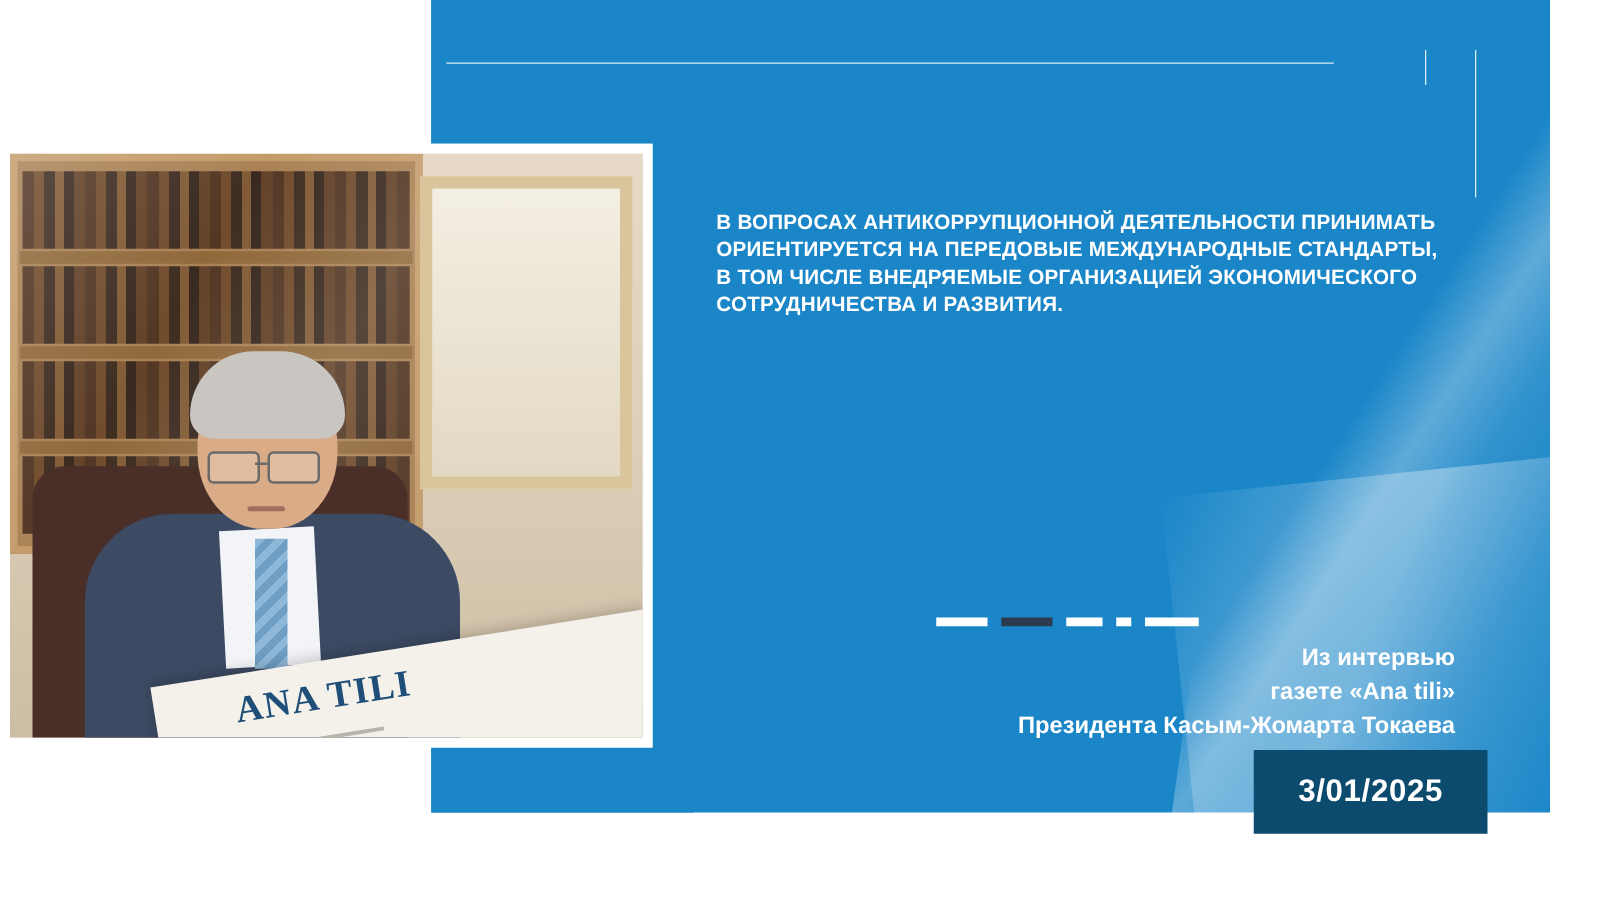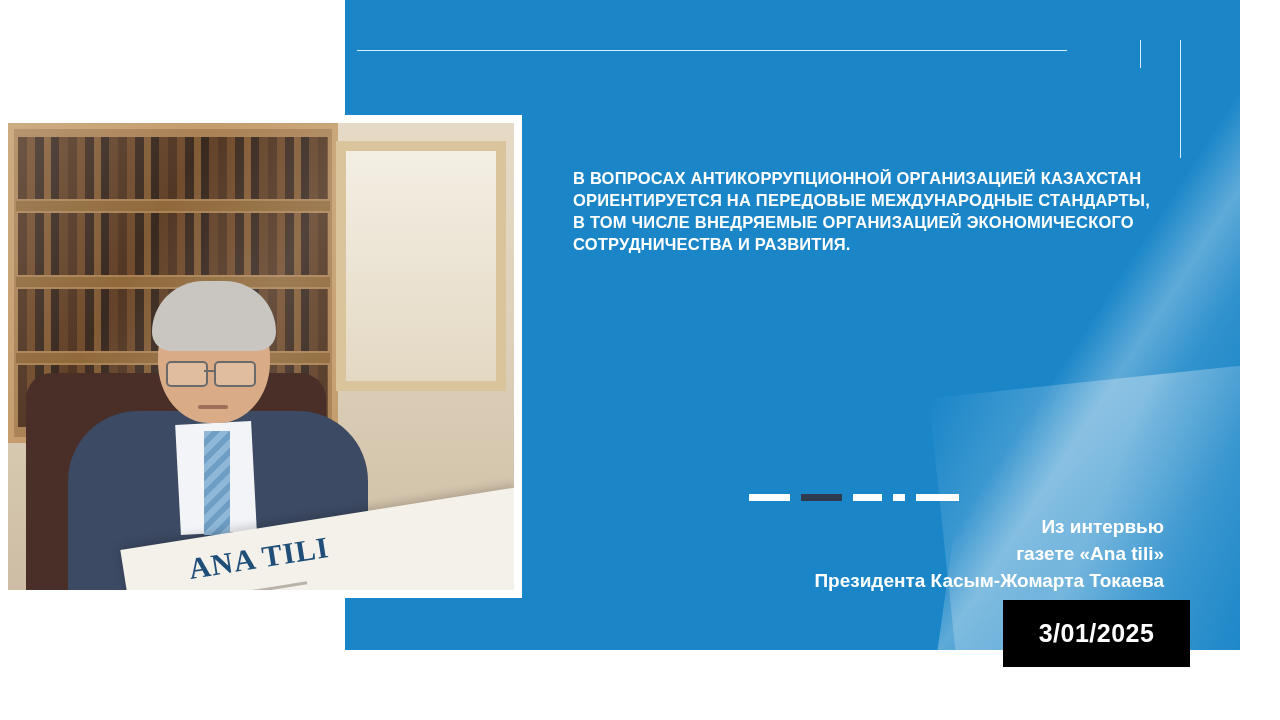--- a/index.html
+++ b/index.html
@@ -304,21 +304,21 @@
     line-height: 1.42;
   }
 
   
   .date-badge {
     position: absolute;
     left: 1003px;
     top: 600px;
     width: 187px;
     height: 67px;
-    background: #000000;
+    background: #0c4a6e;
     display: flex;
     align-items: center;
     justify-content: center;
   }
   .date-badge span {
     color: #ffffff;
     font-weight: bold;
     font-size: 25px;
     letter-spacing: 0.5px;
   }
@@ -368,21 +368,21 @@
       <div class="ph-mouth"></div>
 
       <div class="ph-newspaper"></div>
       <div class="ph-news-title">ANA TILI</div>
       <div class="ph-news-line" style="left:150px; top:470px; width:150px;"></div>
 
     </div>
   </div>
 
   <div class="quote">
-    <p class="quote-bold">В ВОПРОСАХ АНТИКОРРУПЦИОННОЙ ОРГАНИЗАЦИЕЙ КАЗАХСТАН ОРИЕНТИРУЕТСЯ НА ПЕРЕДОВЫЕ МЕЖДУНАРОДНЫЕ СТАНДАРТЫ, В ТОМ ЧИСЛЕ ВНЕДРЯЕМЫЕ ОРГАНИЗАЦИЕЙ ЭКОНОМИЧЕСКОГО СОТРУДНИЧЕСТВА И РАЗВИТИЯ.</p>
+    <p class="quote-bold">В ВОПРОСАХ АНТИКОРРУПЦИОННОЙ ДЕЯТЕЛЬНОСТИ ПРИНИМАТЬ ОРИЕНТИРУЕТСЯ НА ПЕРЕДОВЫЕ МЕЖДУНАРОДНЫЕ СТАНДАРТЫ, В ТОМ ЧИСЛЕ ВНЕДРЯЕМЫЕ ОРГАНИЗАЦИЕЙ ЭКОНОМИЧЕСКОГО СОТРУДНИЧЕСТВА И РАЗВИТИЯ.</p>
   </div>
 
   <div class="dashes">
     <div class="dash w1"></div>
     <div class="dash w2"></div>
     <div class="dash w3"></div>
     <div class="dash w4"></div>
     <div class="dash w5"></div>
   </div>
 

